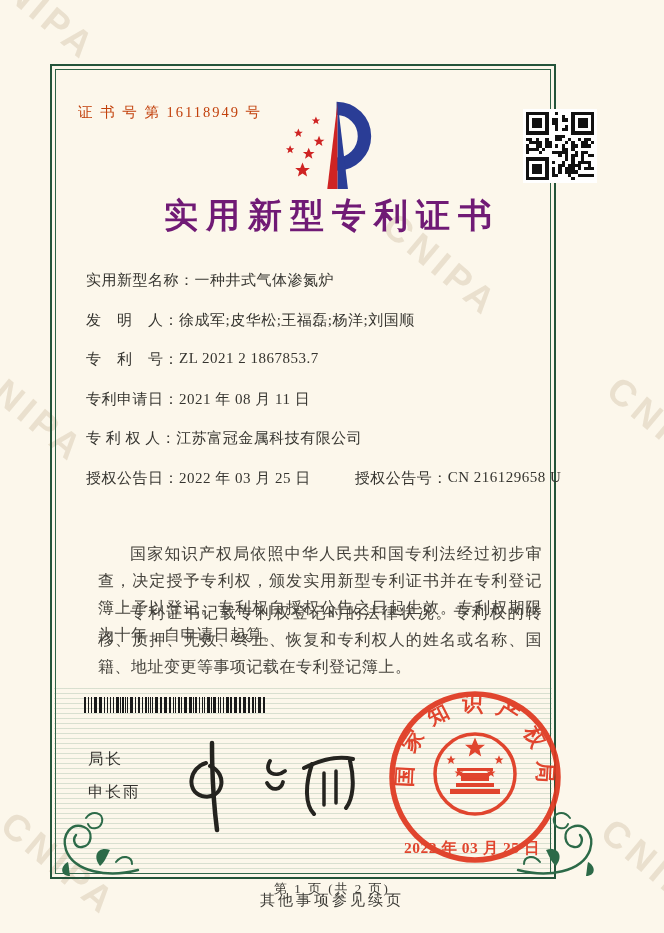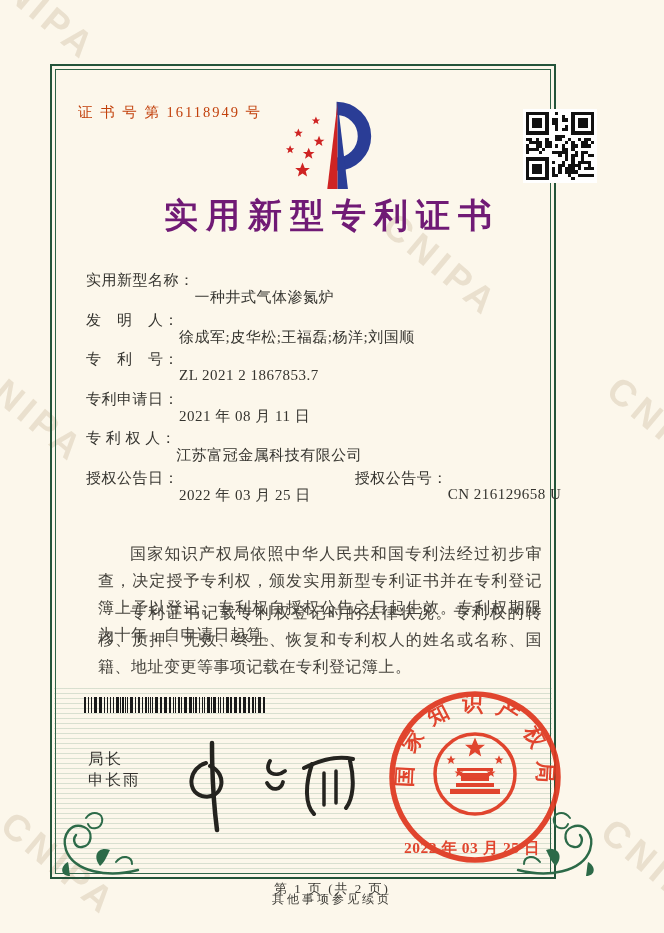--- a/index.html
+++ b/index.html
@@ -44,37 +44,37 @@
   .logo { position:absolute; left:268px; top:96px; width:132px; height:95px; }
   .qr { position:absolute; left:523px; top:109px; width:74px; height:74px; background:#fff; padding:3px; }
   .qr svg { width:100%; height:100%; shape-rendering:crispEdges; }
   .title {
     position:absolute; left:0; top:193px; width:100%; text-align:center;
     font-size:34px; font-weight:bold; letter-spacing:8px; color:#701a75;
   }
   .fields { position:absolute; left:86px; top:271px; width:448px; }
   .frow { display:flex; margin-bottom:17.5px; font-size:15px; color:#35342f; letter-spacing:0.5px; height:22px; align-items:flex-start; }
   .frow .lab { white-space:pre; }
-  .frow .val { white-space:pre;margin-top:17px; }
+  .frow .val { white-space:pre; }
   .frow.dual .pair2 { margin-left:44px; display:flex; }
   .para {
     position:absolute; left:98px; width:444px;
     font-size:16px; line-height:27px; color:#44423c;
     text-align:justify; text-indent:2em; letter-spacing:0.5px;
   }
   .para1 { top:540px; }
   .para2 { top:599px; }
   .barcode { position:absolute; left:84px; top:697px; width:184px; height:16px; }
   .barcode svg { width:100%; height:100%; shape-rendering:crispEdges; }
   .sig-block { position:absolute; left:88px; top:749px; font-size:15.5px; color:#33322e; letter-spacing:2px; }
-  .sig-block .sig-title { }
+  .sig-block .sig-title { margin-bottom:12px; }
   .sig-script { position:absolute; left:172px; top:733px; width:190px; height:100px; }
   .seal { position:absolute; left:388px; top:690px; width:174px; height:174px; opacity:0.93; }
   .page-no { position:absolute; left:0; top:880px; width:100%; text-align:center; font-size:13px; color:#3c3b36; letter-spacing:2px; }
-  .footer-note { position:absolute; left:0; top:891px; width:100%; text-align:center; font-size:12px; color:#3d3c37; letter-spacing:3px; }
+  .footer-note { position:absolute; left:0; top:891px; width:100%; text-align:center; font-size:15px; color:#3d3c37; letter-spacing:3px; }
   .corner { position:absolute; width:102px; height:78px; }
   .corner-bl { left:38px; top:806px; }
   .corner-br { left:516px; top:806px; transform:scaleX(-1); }
 </style>
 </head>
 <body>
 
 <div class="page">
 
   <span class="wm wm-a">CNIPA</span>

